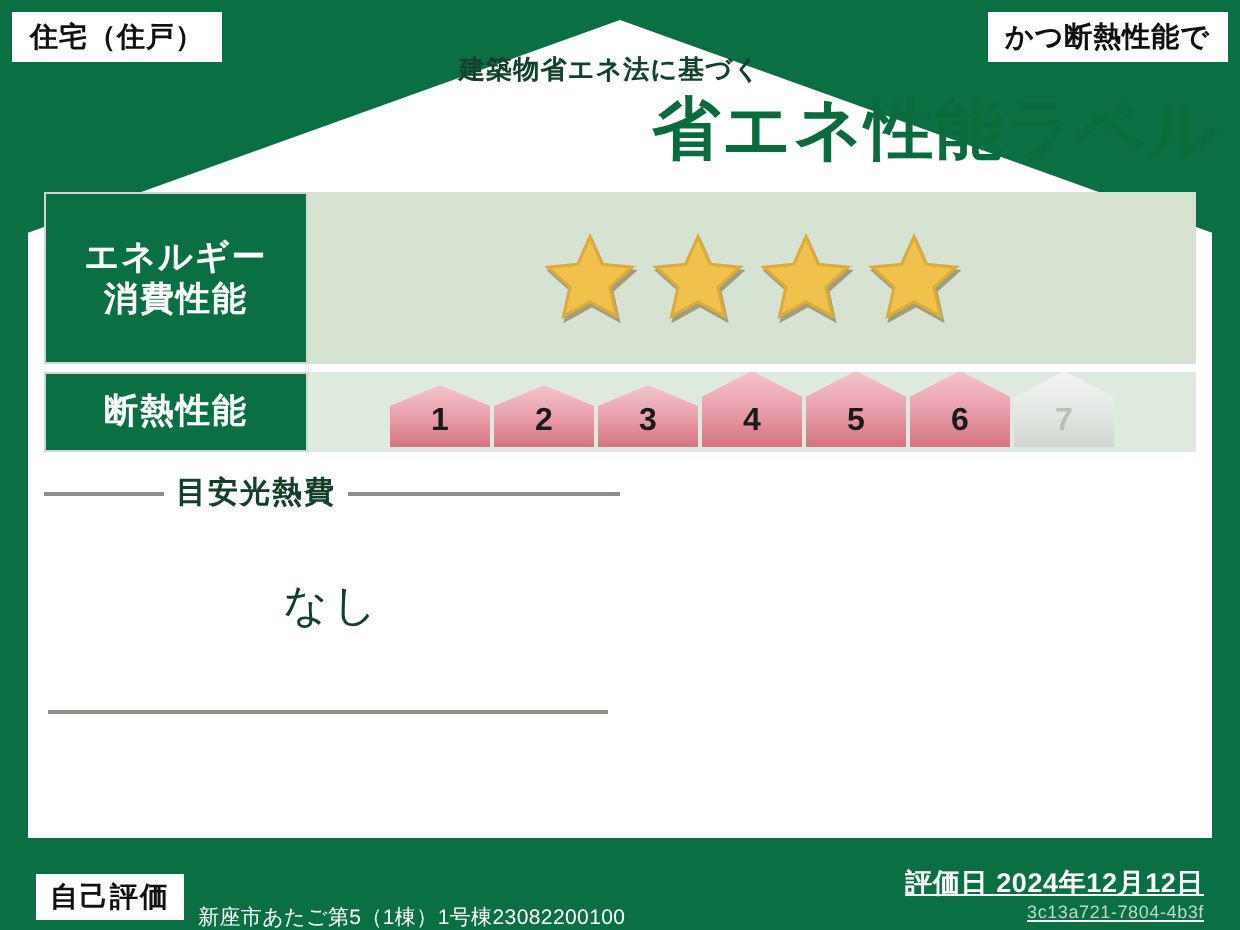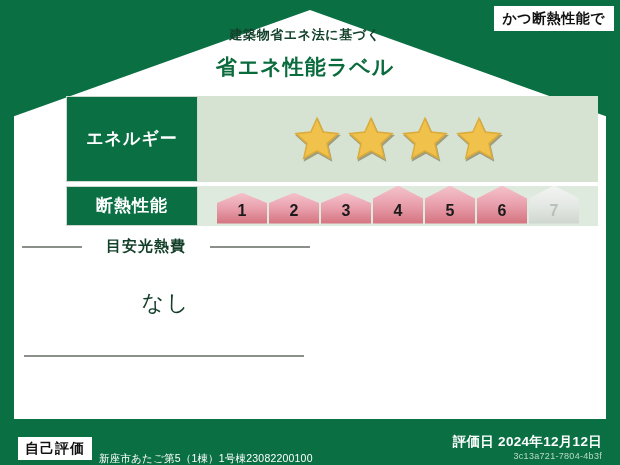--- a/index.html
+++ b/index.html
@@ -53,40 +53,40 @@
   }
   .roof-sub{
     color:#13412b;
     font-size:13px;
     font-weight:bold;
     letter-spacing:0.6px;
     line-height:1.1;
   }
   .roof-main{
     color:#0a6b3d;
-    font-size:21px;
+    font-size:34px;
     font-weight:bold;
     letter-spacing:1px;
     line-height:1.25;
-    margin-top:12px;
+    margin-top:2px;
+    text-align:right;
   }
 
   
   .content{
     position:absolute;
     left:22px;right:22px;top:96px;bottom:56px;
     z-index:5;
   }
 
   
   .perf-row{
     display:flex;
     align-items:stretch;
     margin-bottom:4px;
-    margin-left:44px;
   }
   .row-label{
     flex:0 0 132px;
     background:#0a7044;
     color:#ffffff;
     font-weight:bold;
     display:flex;
     align-items:center;
     justify-content:center;
     text-align:center;
@@ -165,21 +165,21 @@
   }
   .lower-left{
     flex:0 0 300px;
     position:relative;
     padding-right:12px;
     box-sizing:border-box;
   }
   .divider-head{
     display:flex;
     align-items:center;
-    gap:24px;
+    gap:6px;
     margin-top:2px;
   }
   .divider-head .ln{
     flex:1 1 auto;height:2px;background:#8a8f8a;
   }
   .divider-head .ln.short{flex:0 0 60px;}
   .divider-head .txt{
     color:#14402a;
     font-weight:bold;
     font-size:15px;
@@ -280,20 +280,21 @@
     font-size:10.5px;
     color:#ffffff;
     letter-spacing:0.2px;
     white-space:nowrap;
     margin-top:22px;
   }
   .footer-right{
     margin-left:auto;
     padding-right:18px;
     text-align:right;
+    text-decoration:underline;
   }
   .eval-date{
     font-size:13.5px;
     font-weight:bold;
     color:#ffffff;
     letter-spacing:0.3px;
     line-height:1.1;
     white-space:nowrap;
   }
   .eval-id{
@@ -306,33 +307,35 @@
 </style>
 </head>
 <body>
 
 <div id="label">
 
   <div class="house">
     <div class="house-inner"></div>
   </div>
 
+  <div class="corner-tag left">住宅（住戸）</div>
   <div class="corner-tag right">かつ断熱性能で</div>
 
   <div class="roof-title">
     <div class="roof-sub">建築物省エネ法に基づく</div>
     <div class="roof-main">省エネ性能ラベル</div>
   </div>
 
   <div class="content">
 
     <div class="perf-row row-energy">
       <div class="row-label">
         <span>
           <span>エネルギー</span><br>
+          <span>消費性能</span>
         </span>
       </div>
       <div class="row-body">
         <div class="stars" id="stars">
             <svg class="star" viewBox="0 0 24 24">
               <polygon points="12,1.2 15.2,8.4 23,9.2 17.2,14.4 18.9,22 12,18.2 5.1,22 6.8,14.4 1,9.2 8.8,8.4" fill="#f0c14b" stroke="#dbab3c" stroke-width="0.8"></polygon>
             </svg>
             <svg class="star" viewBox="0 0 24 24">
               <polygon points="12,1.2 15.2,8.4 23,9.2 17.2,14.4 18.9,22 12,18.2 5.1,22 6.8,14.4 1,9.2 8.8,8.4" fill="#f0c14b" stroke="#dbab3c" stroke-width="0.8"></polygon>
             </svg>

